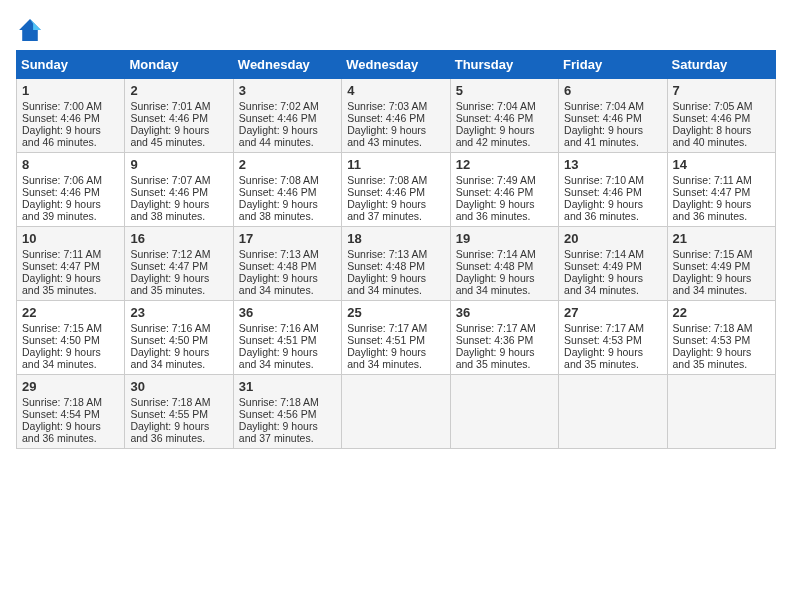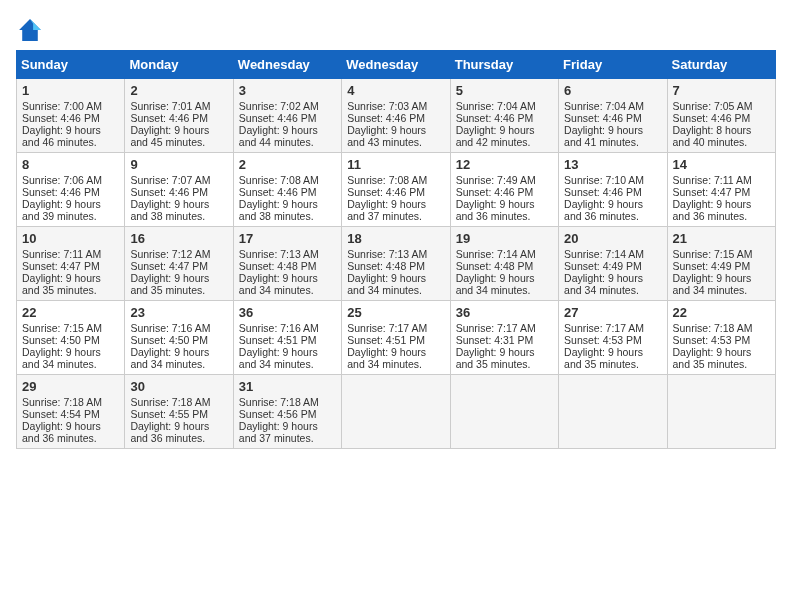--- a/index.html
+++ b/index.html
@@ -144,21 +144,21 @@
         <td><span class="day-num">18</span><span>Sunrise: 7:13 AM</span><br><span>Sunset: 4:48 PM</span><br><span>Daylight: 9 hours and 34 minutes.</span></td>
         <td><span class="day-num">19</span><span>Sunrise: 7:14 AM</span><br><span>Sunset: 4:48 PM</span><br><span>Daylight: 9 hours and 34 minutes.</span></td>
         <td><span class="day-num">20</span><span>Sunrise: 7:14 AM</span><br><span>Sunset: 4:49 PM</span><br><span>Daylight: 9 hours and 34 minutes.</span></td>
         <td><span class="day-num">21</span><span>Sunrise: 7:15 AM</span><br><span>Sunset: 4:49 PM</span><br><span>Daylight: 9 hours and 34 minutes.</span></td>
       </tr>
       <tr>
         <td><span class="day-num">22</span><span>Sunrise: 7:15 AM</span><br><span>Sunset: 4:50 PM</span><br><span>Daylight: 9 hours and 34 minutes.</span></td>
         <td><span class="day-num">23</span><span>Sunrise: 7:16 AM</span><br><span>Sunset: 4:50 PM</span><br><span>Daylight: 9 hours and 34 minutes.</span></td>
         <td><span class="day-num">36</span><span>Sunrise: 7:16 AM</span><br><span>Sunset: 4:51 PM</span><br><span>Daylight: 9 hours and 34 minutes.</span></td>
         <td><span class="day-num">25</span><span>Sunrise: 7:17 AM</span><br><span>Sunset: 4:51 PM</span><br><span>Daylight: 9 hours and 34 minutes.</span></td>
-        <td><span class="day-num">36</span><span>Sunrise: 7:17 AM</span><br><span>Sunset: 4:31 PM</span><br><span>Daylight: 9 hours and 35 minutes.</span></td>
+        <td><span class="day-num">36</span><span>Sunrise: 7:17 AM</span><br><span>Sunset: 4:36 PM</span><br><span>Daylight: 9 hours and 35 minutes.</span></td>
         <td><span class="day-num">27</span><span>Sunrise: 7:17 AM</span><br><span>Sunset: 4:53 PM</span><br><span>Daylight: 9 hours and 35 minutes.</span></td>
         <td><span class="day-num">22</span><span>Sunrise: 7:18 AM</span><br><span>Sunset: 4:53 PM</span><br><span>Daylight: 9 hours and 35 minutes.</span></td>
       </tr>
       <tr>
         <td><span class="day-num">29</span><span>Sunrise: 7:18 AM</span><br><span>Sunset: 4:54 PM</span><br><span>Daylight: 9 hours and 36 minutes.</span></td>
         <td><span class="day-num">30</span><span>Sunrise: 7:18 AM</span><br><span>Sunset: 4:55 PM</span><br><span>Daylight: 9 hours and 36 minutes.</span></td>
         <td><span class="day-num">31</span><span>Sunrise: 7:18 AM</span><br><span>Sunset: 4:56 PM</span><br><span>Daylight: 9 hours and 37 minutes.</span></td>
         <td class="empty-cell"></td>
         <td class="empty-cell"></td>
         <td class="empty-cell"></td>

